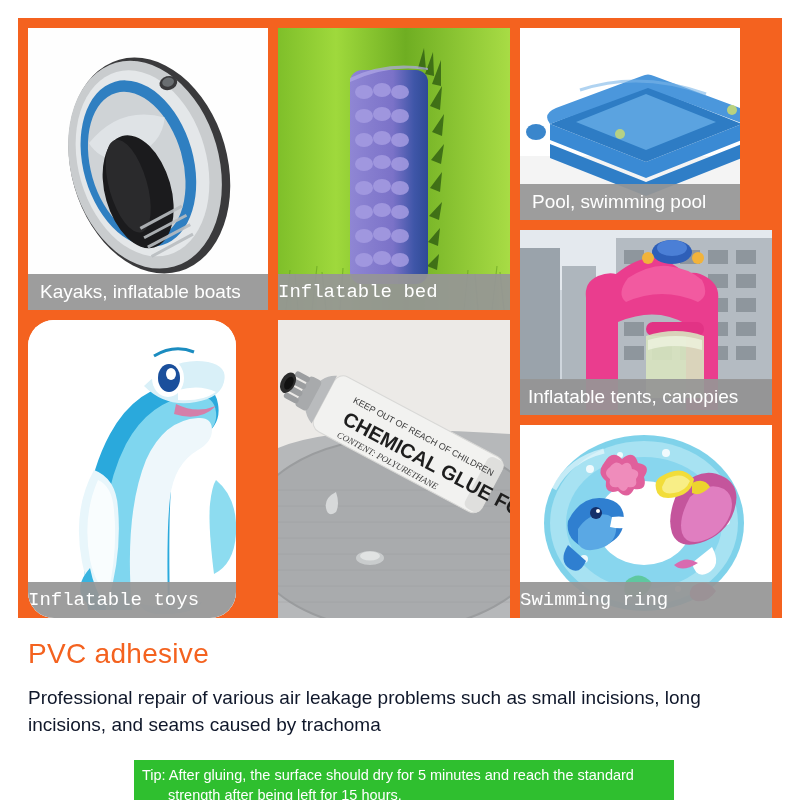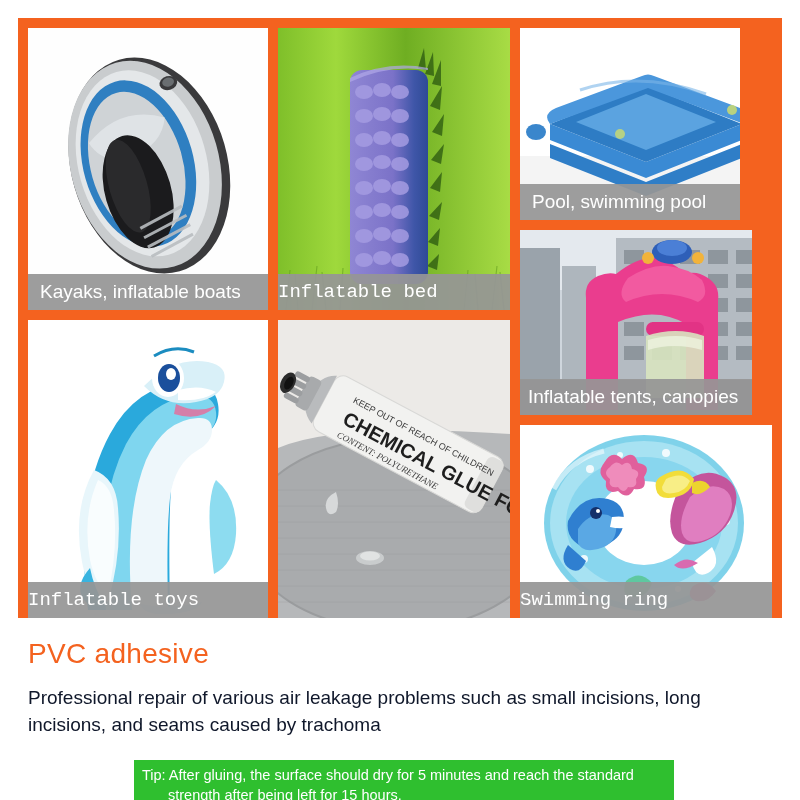--- a/index.html
+++ b/index.html
@@ -64,22 +64,22 @@
   .caption.center { text-align: left; font-family: Liberation Mono, monospace; }
   .cap-wide {
     left: -4px;
     right: -4px;
   }
 
   
   #cell-kayak  { left: 0px;   top: 0px;   width: 240px; height: 282px; }
   #cell-bed    { left: 250px; top: 0px;   width: 232px; height: 282px; }
   #cell-pool   { left: 492px; top: 0px;   width: 220px; height: 192px; }
-  #cell-tent   { left: 492px; top: 202px; width: 232px; height: 185px; }
-  #cell-toy    { left: 0px;   top: 292px; width: 240px; height: 298px; }
+  #cell-tent   { left: 492px; top: 202px; width: 252px; height: 185px; }
+  #cell-toy    { left: 0px;   top: 292px; width: 208px; height: 298px; border-radius: 26px; }
   #cell-tube   { left: 250px; top: 292px; width: 232px; height: 298px; }
   #cell-ring   { left: 492px; top: 397px; width: 252px; height: 193px; }
 
   
   .bg-white { background: #fdfdfd; }
 
   
   .product-title {
     position: absolute;
     left: 28px;

